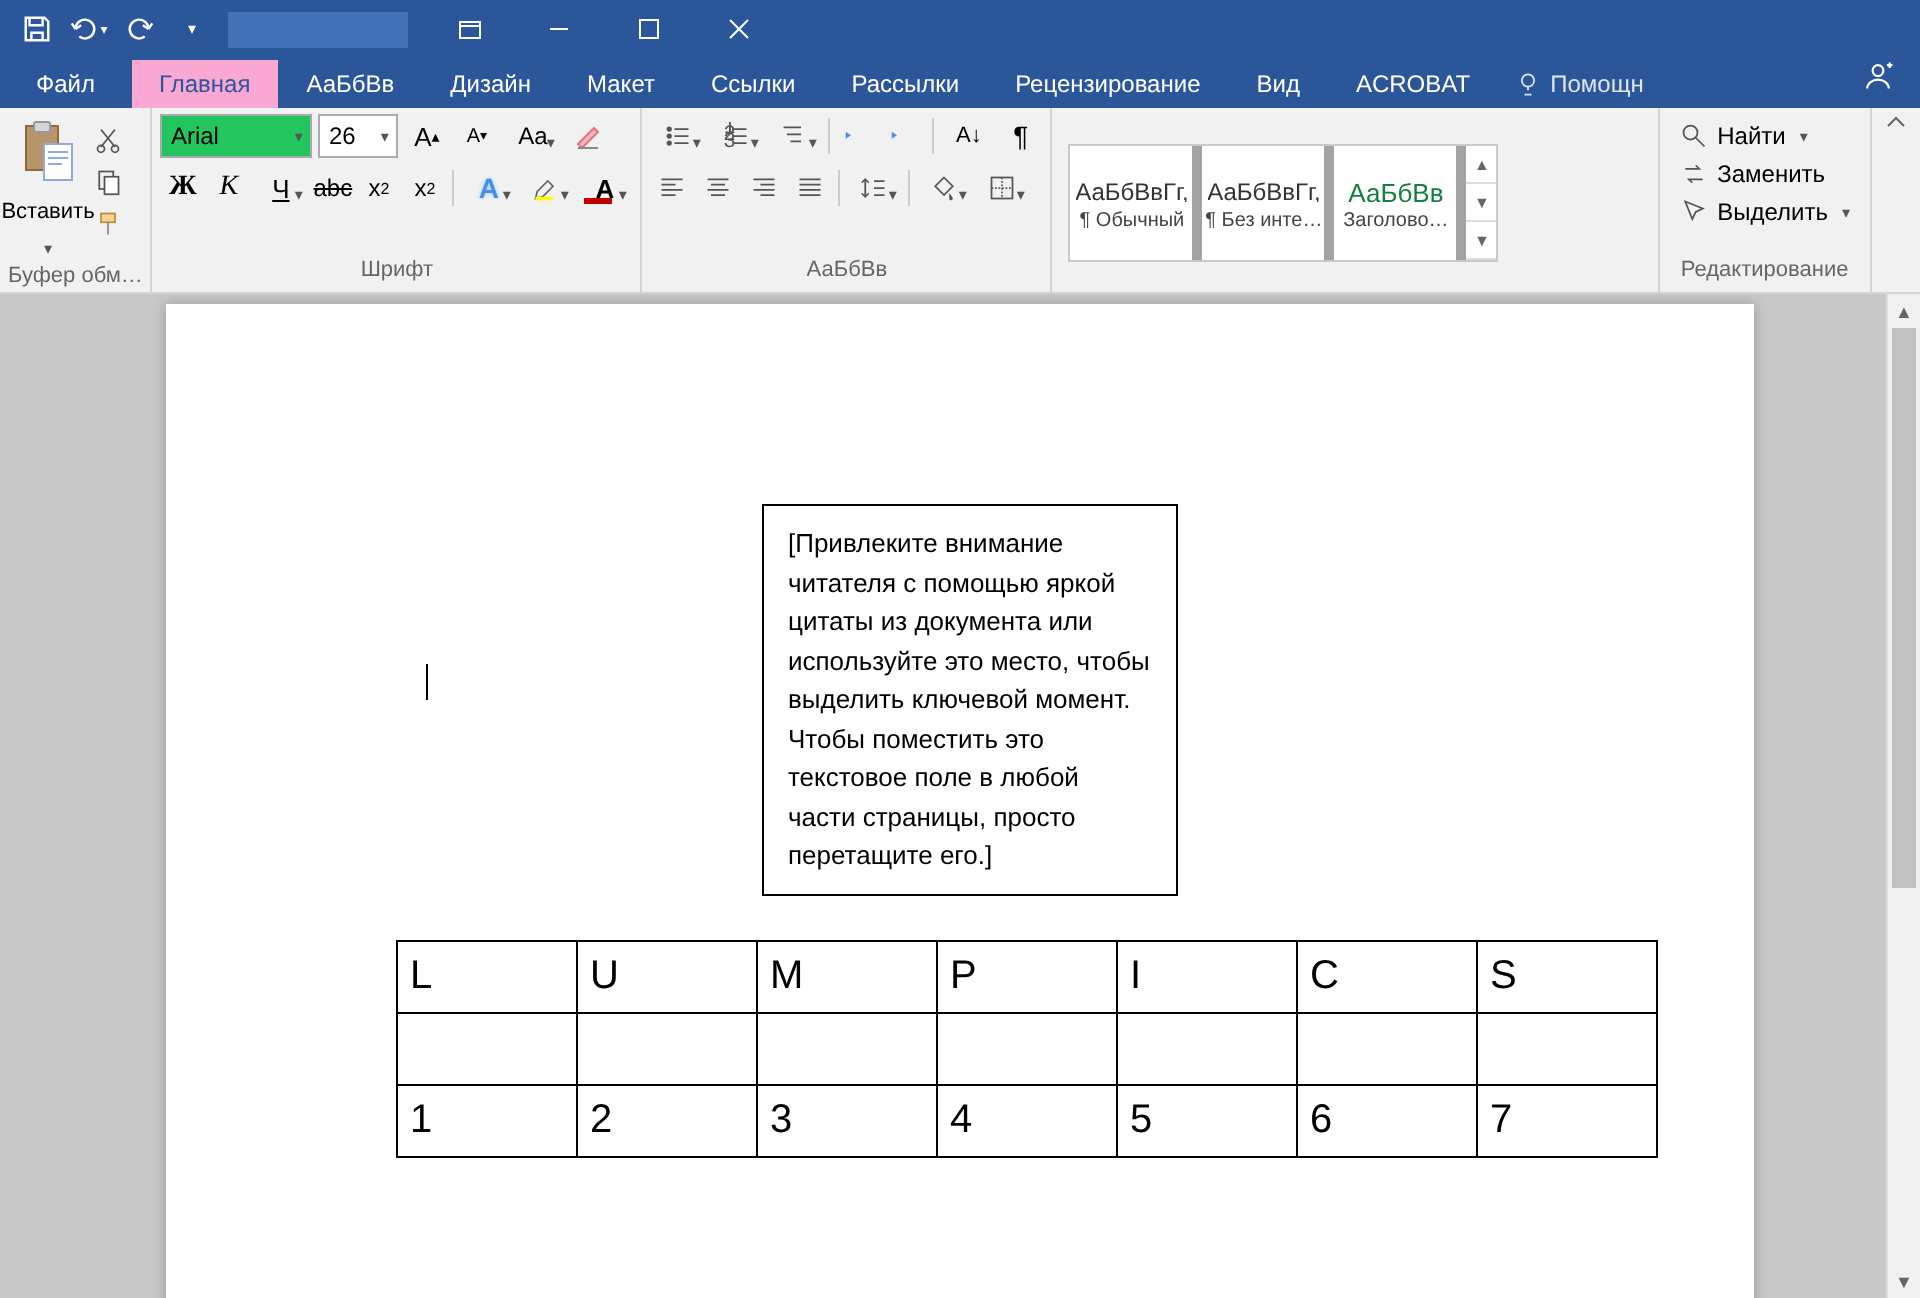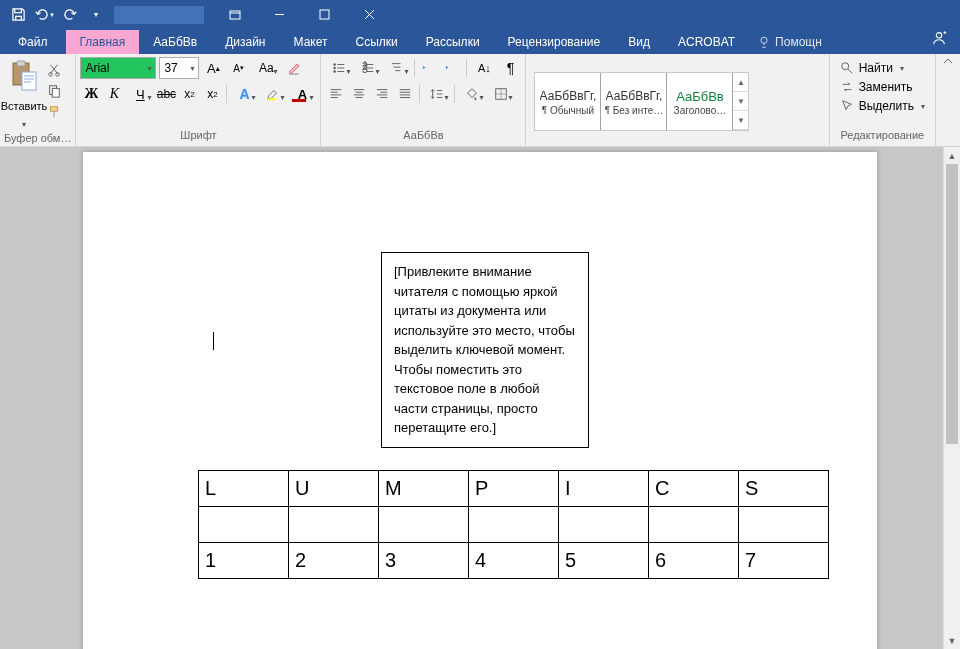--- a/index.html
+++ b/index.html
@@ -33,21 +33,21 @@
 .font-size{width:40px;height:22px;border:1px solid #ababab;background:#fff;padding:0 4px;display:flex;align-items:center;justify-content:space-between;cursor:text}
 .dd{font-size:8px;color:#555}
 .ib{width:22px;height:22px;display:flex;align-items:center;justify-content:center;cursor:pointer;border:1px solid transparent}
 .ibw{width:28px;position:relative}
 .ibw .dd{position:absolute;right:2px;bottom:2px}
 .font-row2{display:flex;gap:1px;align-items:center}
 .sep{width:1px;height:18px;background:#ccc;margin:0 2px}
 .para-rows{display:flex;flex-direction:column;gap:4px}
 .para-r{display:flex;gap:1px;align-items:center}
 .styles-gal{display:flex;border:1px solid #c9c9c9;background:#fff}
-.style-item{width:66px;height:57px;border-right:1px solid #a3a3a3;display:flex;flex-direction:column;align-items:center;justify-content:center;cursor:pointer;padding:16px}
+.style-item{width:66px;height:57px;border-right:5px solid #a3a3a3;display:flex;flex-direction:column;align-items:center;justify-content:center;cursor:pointer;padding:16px}
 .style-prev{font-size:12px;color:#333;margin-bottom:4px;overflow:hidden;text-overflow:ellipsis;white-space:nowrap;max-width:62px}
 .style-item:nth-child(3) .style-prev{color:#15803d;font-size:13px}
 .style-name{font-size:10px;color:#444;white-space:nowrap;overflow:hidden;text-overflow:ellipsis;max-width:62px}
 .gal-nav{width:15px;display:flex;flex-direction:column}
 .gal-nav div{flex:1;border-bottom:1px solid #ddd;display:flex;align-items:center;justify-content:center;cursor:pointer;font-size:8px;color:#666}
 .edit-items{display:flex;flex-direction:column;gap:1px;padding:2px}
 .edit-it{display:flex;align-items:center;gap:5px;padding:2px 4px;cursor:pointer;white-space:nowrap}
 .edit-it svg{width:14px;height:14px;flex-shrink:0}
 .collapse{width:24px;display:flex;align-items:flex-start;justify-content:center;padding-top:2px;cursor:pointer}
 .doc-area{height:502px;background:#c8c8c8;position:relative;display:flex;justify-content:center;overflow:hidden}
@@ -176,21 +176,21 @@
 
   <div class="group">
     <div class="group-body">
         <div>
       <div class="font-row1">
         <div class="font-name">
               <span>Arial</span>
               <span class="dd">▾</span>
             </div>
         <div class="font-size">
-              <span>37</span>
+              <span>26</span>
               <span class="dd">▾</span>
             </div>
         <div class="ib">
               <span style="font-size:13px">A</span>
               <span style="font-size:8px;vertical-align:top">▴</span>
             </div>
         <div class="ib">
               <span style="font-size:10px">A</span>
               <span style="font-size:7px;vertical-align:top">▾</span>
             </div>

